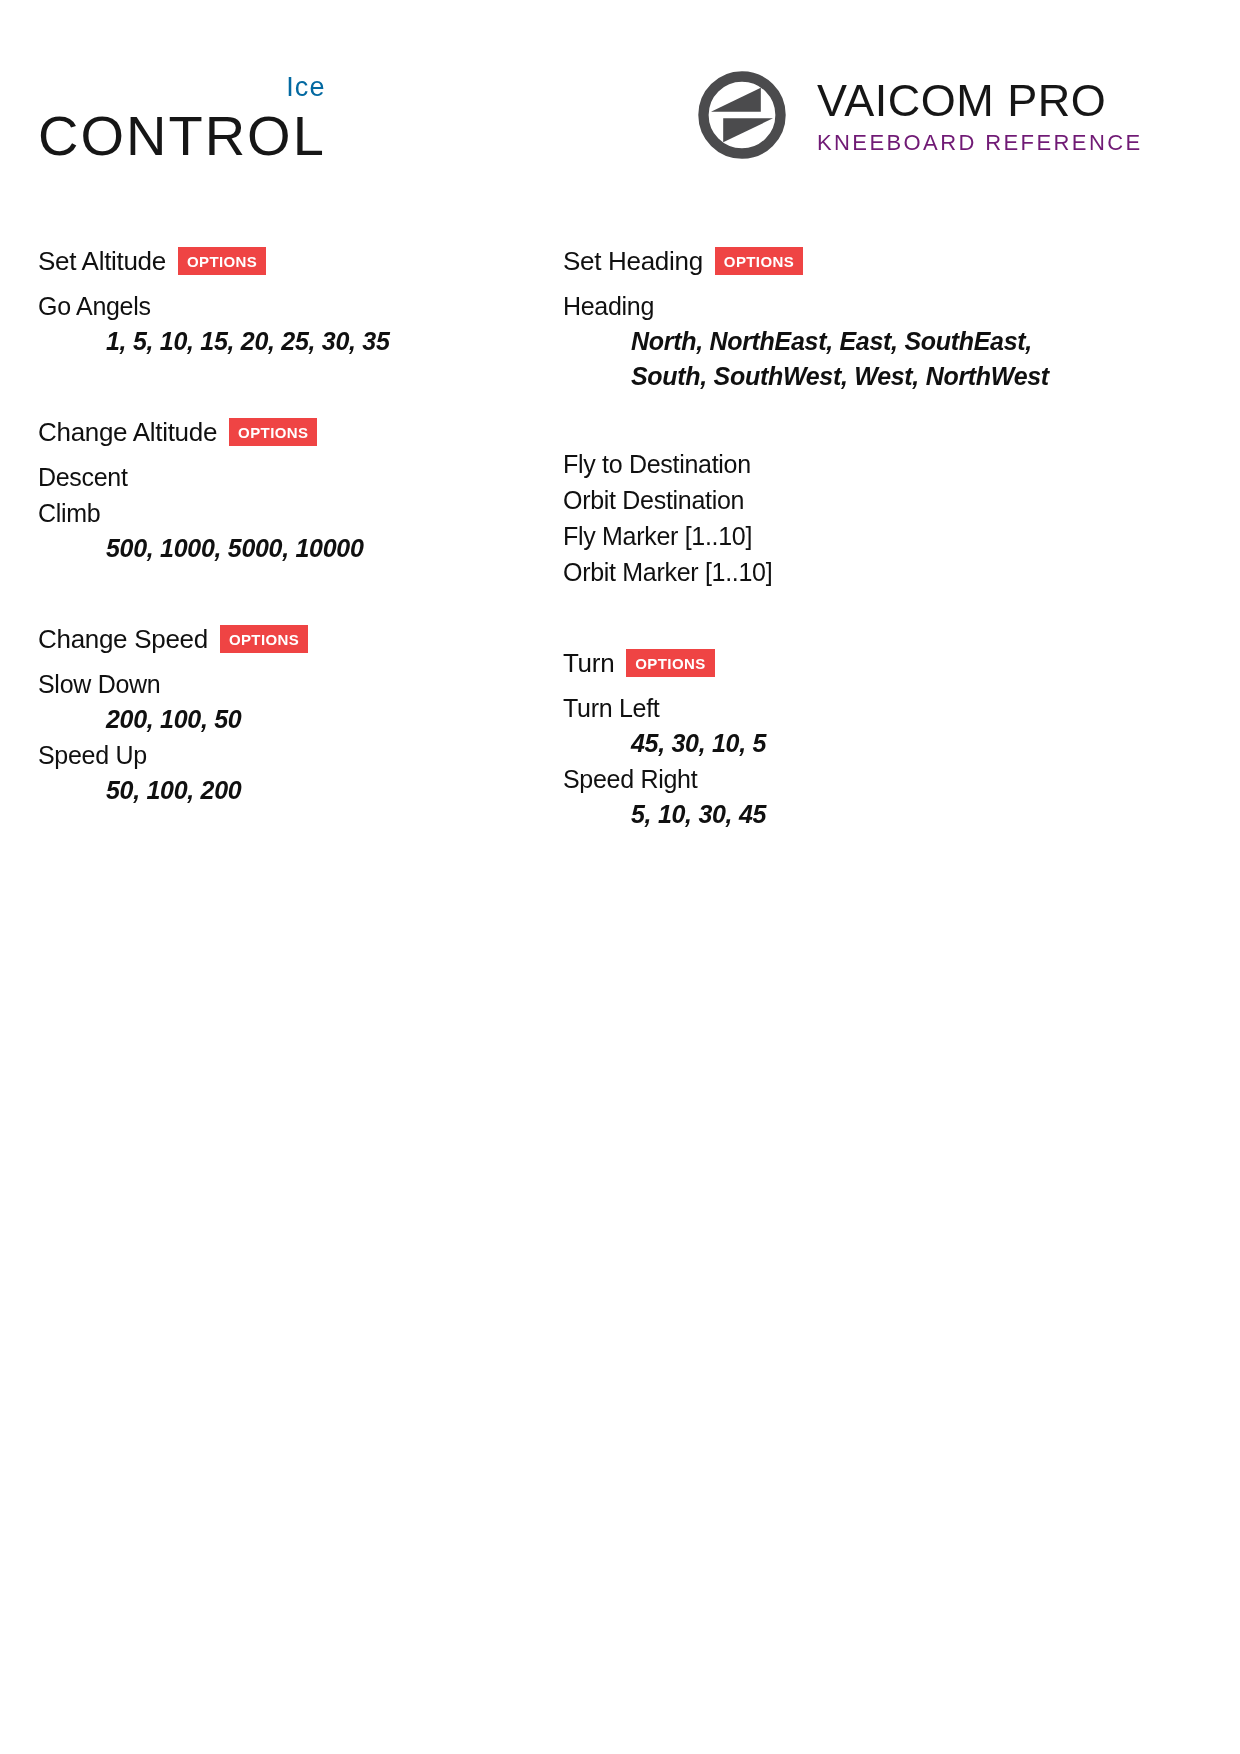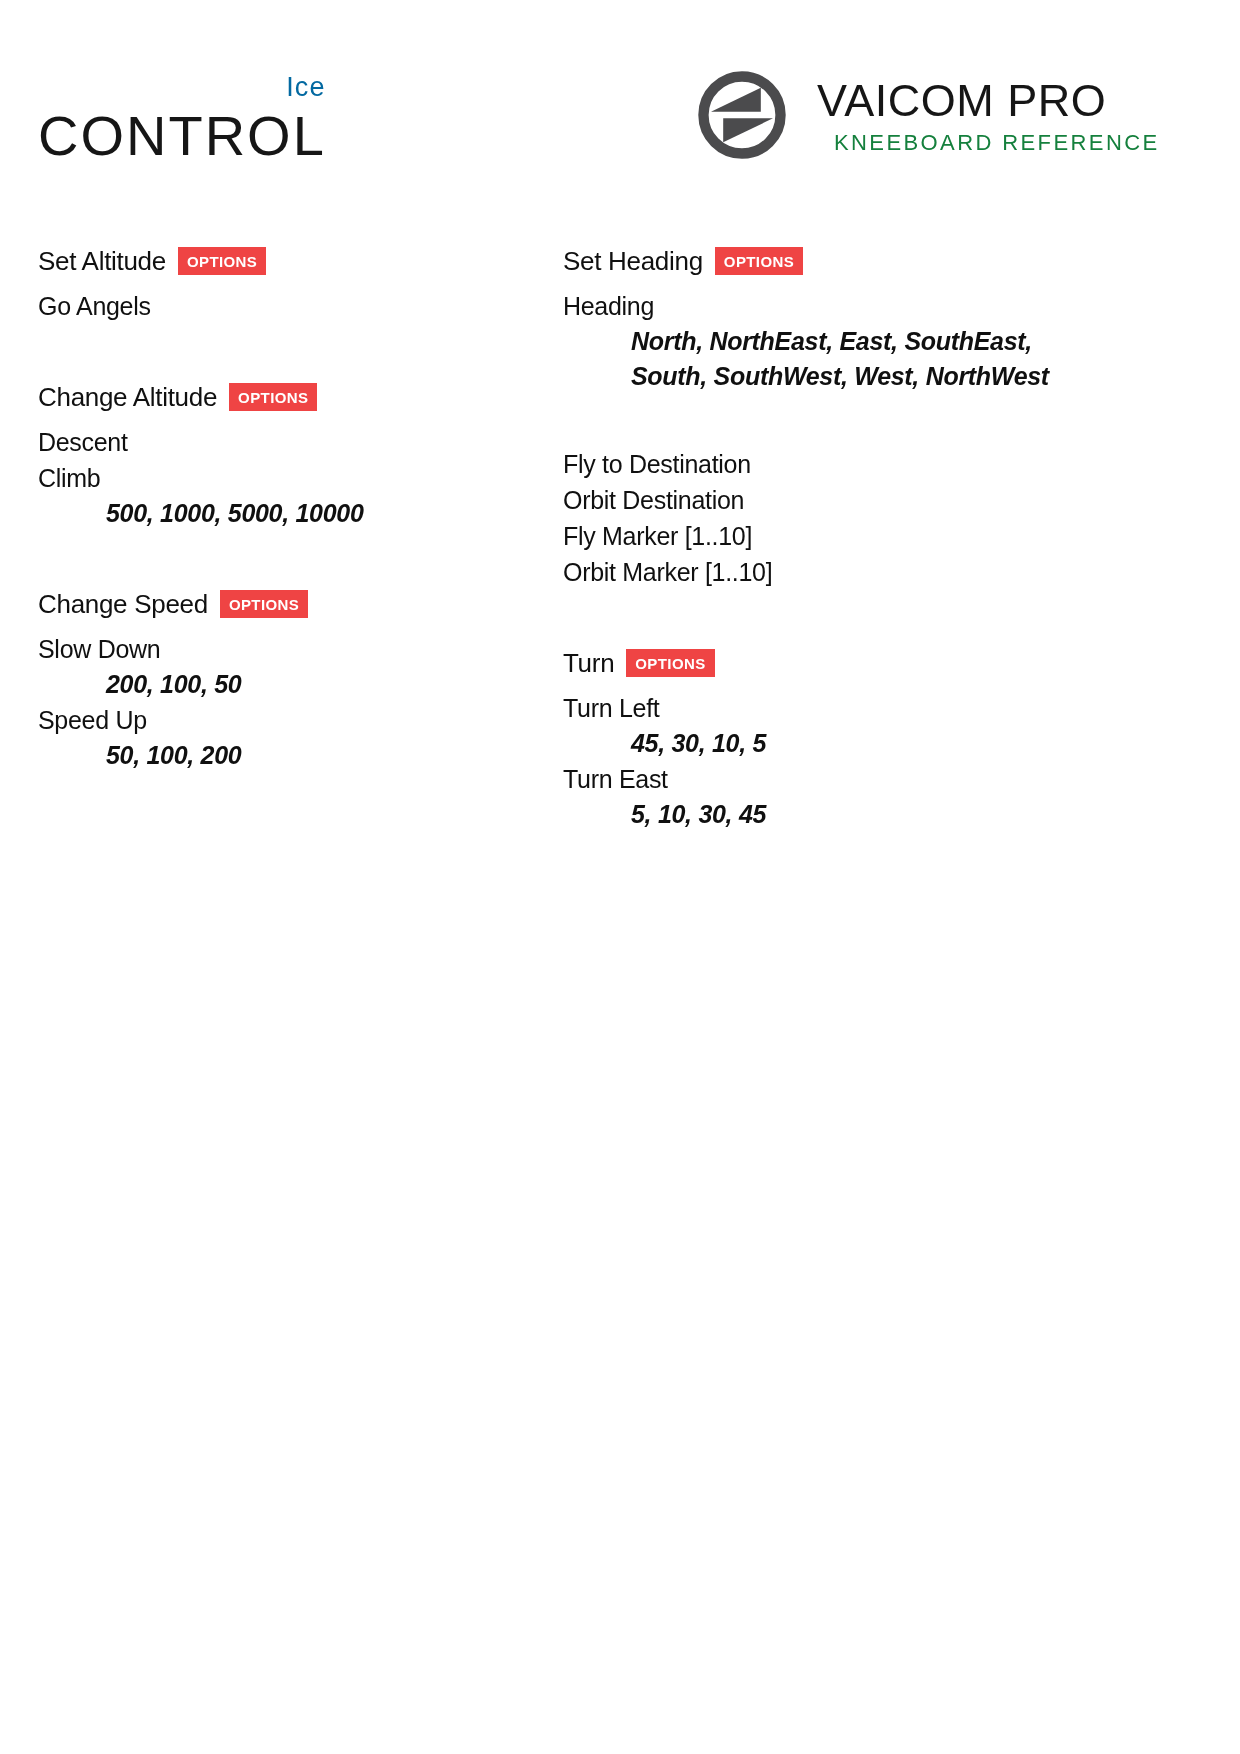--- a/index.html
+++ b/index.html
@@ -10,21 +10,21 @@
     margin:0 auto;
   }
   header { position:relative; height:240px; }
   .title-block { position:absolute; left:38px; top:72px; }
   .doc-subtitle { font-size:27px; letter-spacing:1.2px; color:#0369a1;text-align:right; }
   .doc-title   { font-size:56px; letter-spacing:2px; font-weight:400; margin-top:0px; color:#161616; }
   .brand { position:absolute; left:695px; top:68px; display:flex; align-items:center; gap:28px; }
   .logo { width:94px; height:94px; display:block; flex:0 0 auto; }
   .brand-text { display:flex; flex-direction:column; }
   .brand-name    { font-size:45px; letter-spacing:0.5px; white-space:nowrap; color:#161616; }
-  .brand-tagline { font-size:22px; letter-spacing:2.4px; margin-top:3px; white-space:nowrap; color:#15803d;margin-left:17px; }
+  .brand-tagline { font-size:22px; letter-spacing:2.4px; margin-top:3px; white-space:nowrap; color:#701a75; }
 
   .columns { display:grid; grid-template-columns:525px 1fr; padding:0 30px 0 38px; }
   .cmd-section { margin-top:52px; }
   .cmd-section.first { margin-top:0; }
   .cmd-title-row { display:flex; align-items:center; gap:12px; height:42px; margin-bottom:6px; }
   .cmd-title { font-size:26px; font-weight:400; letter-spacing:-0.3px; }
   .badge {
     background:#ef4444; color:#ffffff; font-size:15px; font-weight:700;
     padding:7px 9px 6px 9px; letter-spacing:0.4px; line-height:1; display:inline-block;
   }
@@ -64,20 +64,21 @@
 
     <section class="col">
 
       <div class="cmd-section first">
         <div class="cmd-title-row">
           <span class="cmd-title">Set Altitude</span>
           <span class="badge">OPTIONS</span>
         </div>
         <div class="entry">
           <div class="entry-label">Go Angels</div>
+          <div class="entry-values">1, 5, 10, 15, 20, 25, 30, 35</div>
         </div>
       </div>
 
       <div class="cmd-section">
         <div class="cmd-title-row">
           <span class="cmd-title">Change Altitude</span>
           <span class="badge">OPTIONS</span>
         </div>
         <div class="entry">
           <div class="entry-label">Descent</div>
@@ -136,21 +137,21 @@
       <div class="cmd-section">
         <div class="cmd-title-row">
           <span class="cmd-title">Turn</span>
           <span class="badge">OPTIONS</span>
         </div>
         <div class="entry">
           <div class="entry-label">Turn Left</div>
           <div class="entry-values">45, 30, 10, 5</div>
         </div>
         <div class="entry">
-          <div class="entry-label">Turn East</div>
+          <div class="entry-label">Speed Right</div>
           <div class="entry-values">5, 10, 30, 45</div>
         </div>
       </div>
 
     </section>
 
   </main>
 </div>
 
 </body></html>

